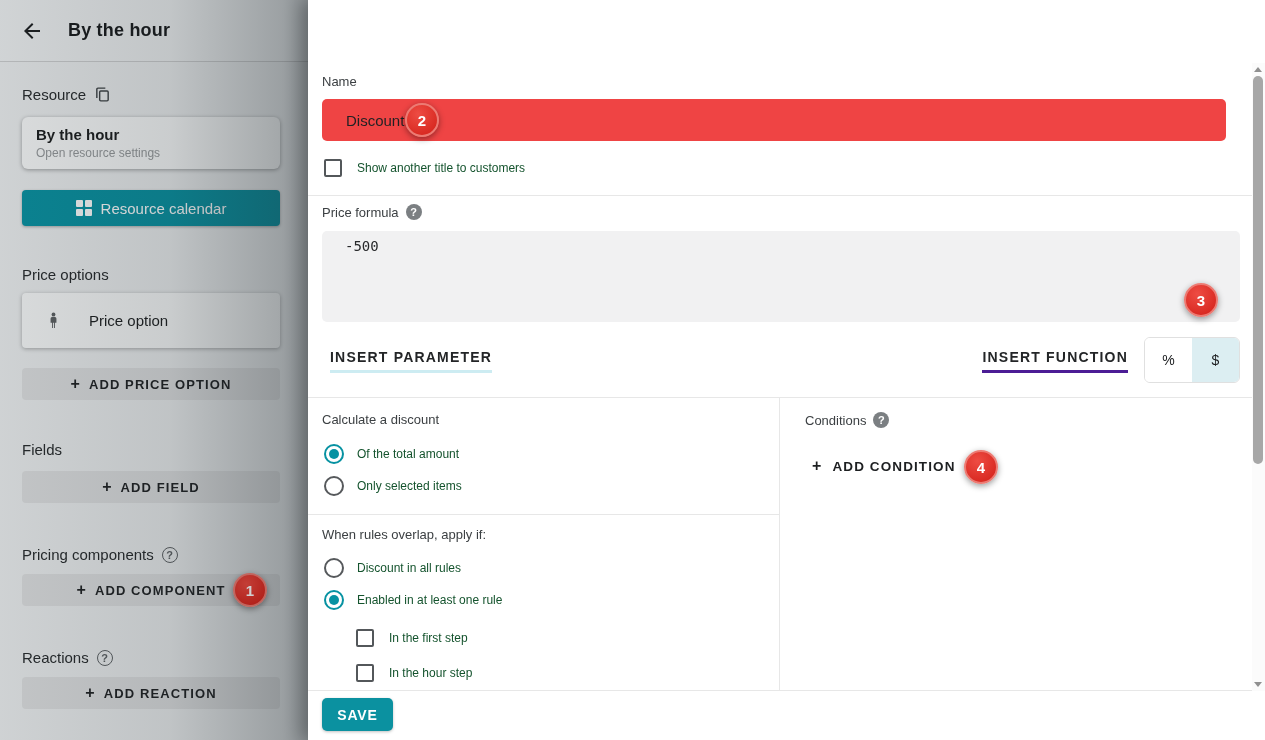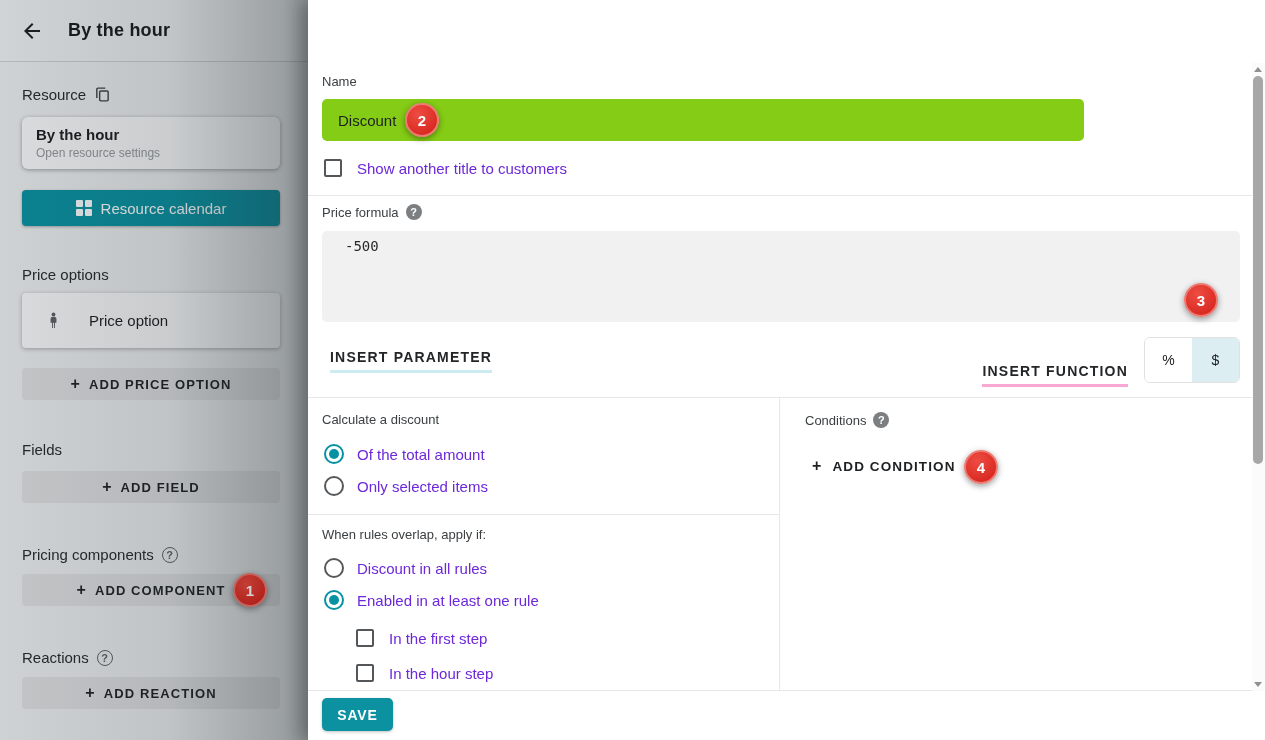--- a/index.html
+++ b/index.html
@@ -43,35 +43,35 @@
   .badge.dim { filter:brightness(.82); }
 
   
   .drawer { position:absolute; left:308px; top:0; width:957px; height:740px; background:#fff; box-shadow:-8px 0 16px rgba(0,0,0,.30); }
   .dr-header { position:absolute; left:0; top:0; width:100%; height:62px; display:flex; align-items:center; padding-left:30px; border-bottom:1px solid #e8e8e8; background:#fff; z-index:2; }
   .dr-title { font-size:18px; font-weight:bold; color:#141618; margin-left:22px; letter-spacing:.2px; }
 
   .divider { position:absolute; height:1px; background:#e7e7e7; }
   .small-label { position:absolute; font-size:13px; color:#3c4043; display:flex; align-items:center; gap:7px; }
 
-  .text-input { position:absolute; left:14px; width:762px; height:42px; background:#84cc16; border:none; border-radius:5px; padding:0 16px; font-size:15px; color:#1f2123; font-family:"Liberation Sans", sans-serif; outline:none; }
+  .text-input { position:absolute; left:14px; width:904px; height:42px; background:#ef4444; border:none; border-radius:5px; padding:0 24px; font-size:15px; color:#1f2123; font-family:"Liberation Sans", sans-serif; outline:none; }
   .formula-area { position:absolute; left:14px; top:231px; width:918px; height:91px; background:#f1f1f2; border:none; border-radius:5px; padding:7px 14px 0 23px; font-size:14px; color:#28292b; font-family:"DejaVu Sans Mono", monospace; resize:none; outline:none; }
 
   .cb-row { position:absolute; display:flex; align-items:center; gap:15px; cursor:pointer; }
   .cbox { width:18px; height:18px; border:2px solid #53575a; border-radius:2px; background:#fff; flex:none; }
-  .cb-row .lbl, .rd-row .lbl { font-size:15px; color:#6d28d9; }
+  .cb-row .lbl, .rd-row .lbl { font-size:12px; color:#14532d; }
 
   .rd-row { position:absolute; display:flex; align-items:center; gap:13px; cursor:pointer; }
   .radio { position:relative; width:20px; height:20px; border:2px solid #56595c; border-radius:50%; flex:none; }
   .radio.checked { border-color:#0792a2; }
   .radio.checked::after { content:''; position:absolute; inset:3px; border-radius:50%; background:#0792a2; }
 
   .link-btn { position:absolute; font-size:14px; font-weight:bold; letter-spacing:1.2px; color:#232527; padding-bottom:5px; cursor:pointer; }
   .u-cyan { border-bottom:3px solid #cdecf2; }
-  .u-purple { border-bottom:3px solid #f9a8d4;margin-top:14px; }
+  .u-purple { border-bottom:3px solid #4c1d95; }
 
   .toggle-group { position:absolute; left:836px; top:337px; width:96px; height:46px; border:1px solid #e0e0e0; border-radius:6px; display:flex; overflow:hidden; background:#fff; }
   .toggle-btn { width:48px; height:100%; display:flex; align-items:center; justify-content:center; font-size:14px; color:#202224; cursor:pointer; background:#fff; }
   .toggle-btn.checked { background:#dceef2; }
 
   .add-link { position:absolute; display:flex; align-items:center; gap:10px; font-size:13.5px; font-weight:bold; letter-spacing:1.1px; color:#1d1f21; cursor:pointer; }
 
   .save-btn { position:absolute; left:14px; top:698px; width:71px; height:33px; background:#0b91a0; border:none; border-radius:5px; color:#fff; font-size:14px; font-weight:bold; letter-spacing:.8px; cursor:pointer; box-shadow:0 1px 3px rgba(0,0,0,.25); }
 
   

